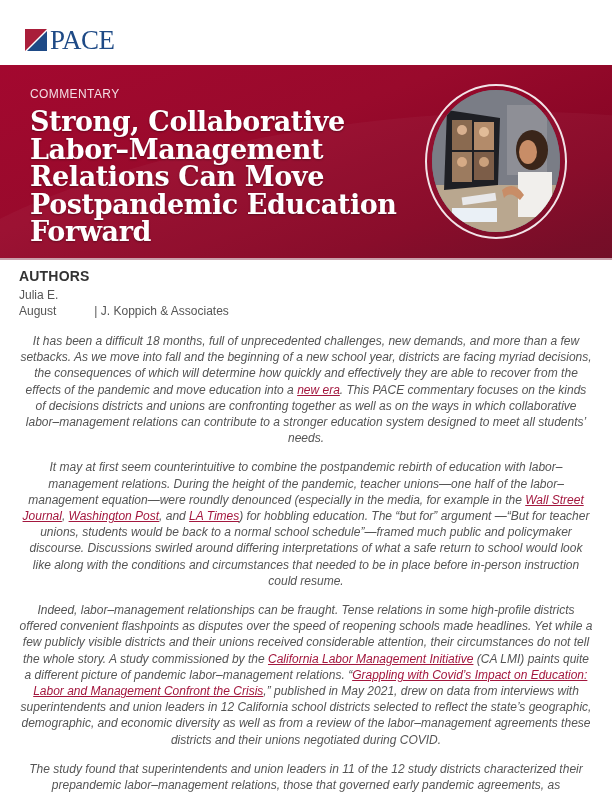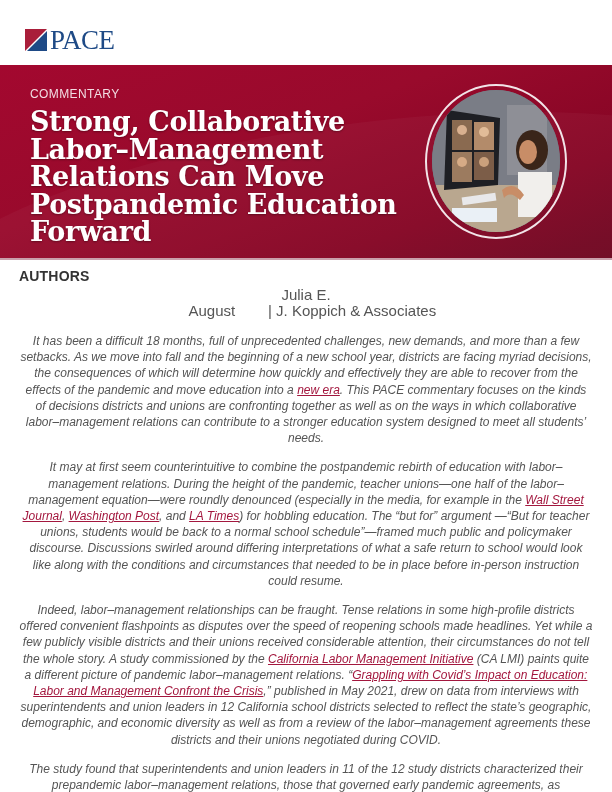--- a/index.html
+++ b/index.html
@@ -23,23 +23,23 @@
     text-shadow: 0 1px 2px rgba(0,0,0,0.35); }
 
   .photo-ring { position: absolute; left: 425px; top: 84px; width: 142px; height: 155px; border-radius: 50%;
     border: 2px solid #f2e4e8; }
   .photo { position: absolute; left: 432px; top: 90px; width: 128px; height: 142px; border-radius: 50%; overflow: hidden;
     background: #6b6f78; }
   .photo svg { display: block; }
 
   .content { position: absolute; left: 19px; top: 268px; width: 574px; }
   .authors-label { font-size: 14px; font-weight: bold; color: #333; letter-spacing: 0.2px; }
-  .author-row { font-size: 15px; color: #555; line-height: 16px; text-align: center; }
+  .author-row { font-size: 12px; color: #555; line-height: 16px; }
   .author-name { display: inline-block; width: 72px; vertical-align: top; }
-  .author-affil { display: inline-block; margin-left: 16px; }
+  .author-affil { display: inline-block; }
   .published { margin-top: 10px; font-size: 9px; color: #555; }
   .published b { color: #333; }
 
   .para { font-size: 12px; line-height: 16.2px; color: #555; margin-top: 13px; text-align: center; font-style: italic; }
   .para a { color: #a3173e; text-decoration: underline; }
 </style>
 </head>
 <body>
 
 <div class="logo">

